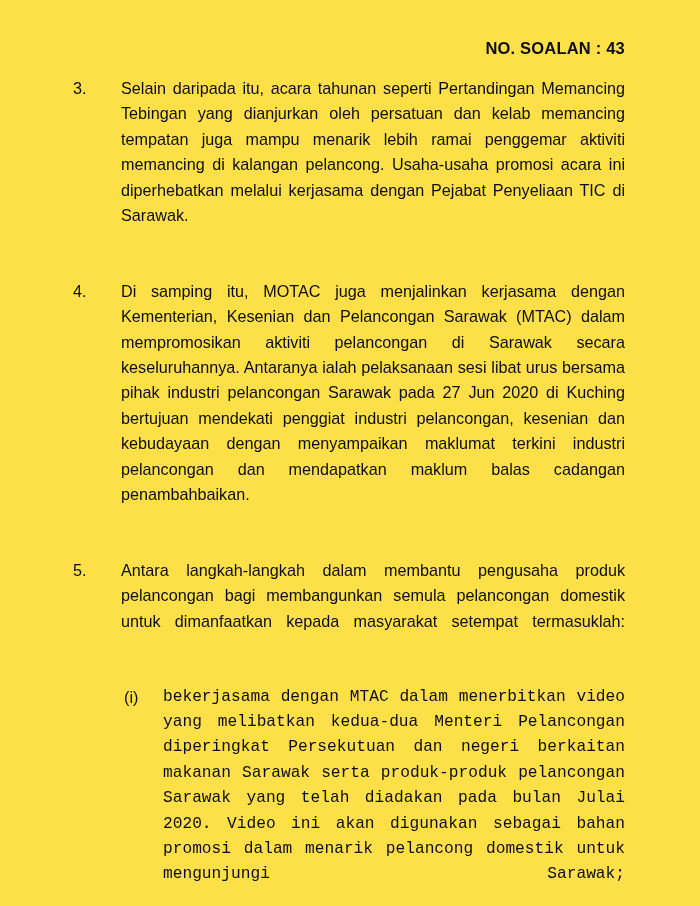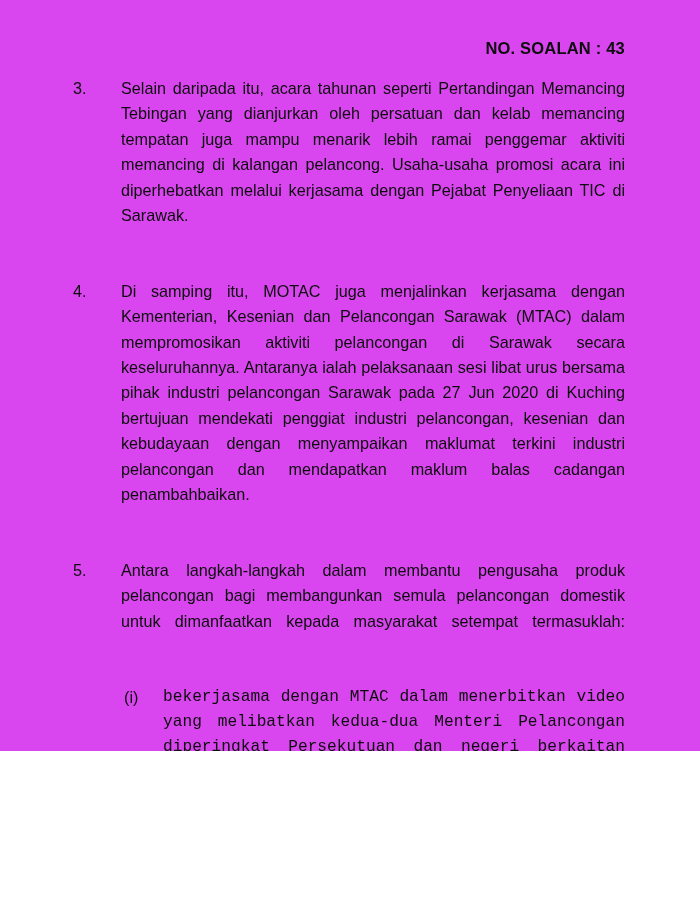--- a/index.html
+++ b/index.html
@@ -3,22 +3,22 @@
 <meta charset="utf-8">
 <style>
   html, body {
     margin: 0;
     padding: 0;
     background: #ffffff;
   }
   .page {
     position: relative;
     width: 700px;
-    height: 751px;
-    background: #d946ef;
+    height: 906px;
+    background: #fde047;
     overflow: hidden;
     font-family: "Liberation Sans", sans-serif;
     color: #0d0d0d;
     box-sizing: border-box;
   }
   .header {
     position: absolute;
     top: 38px;
     left: 73px;
     width: 552px;

